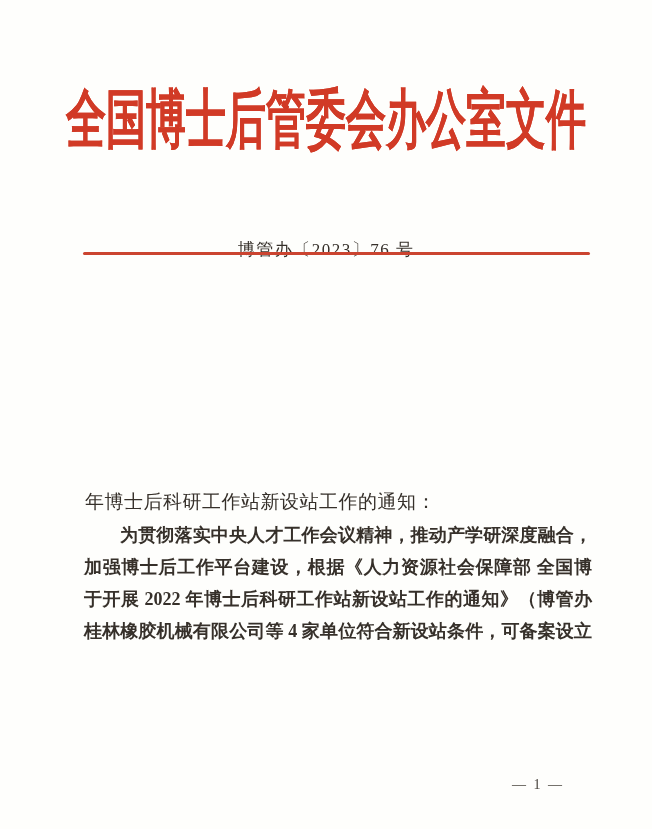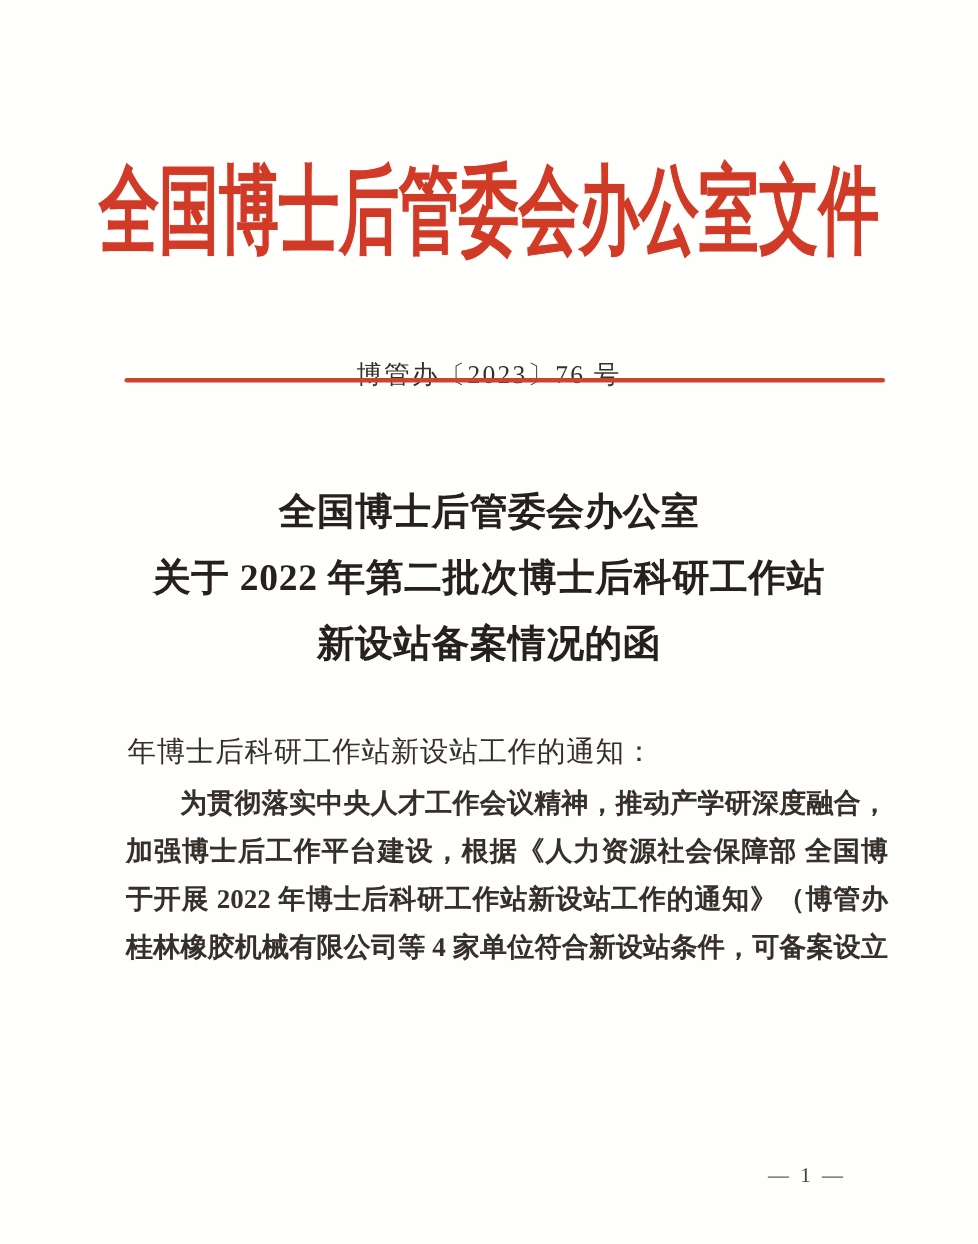--- a/index.html
+++ b/index.html
@@ -17,21 +17,21 @@
     font-family: "Liberation Serif", "DejaVu Serif", serif;
   }
   
   .header-title {
     position: absolute;
     top: 92px;
     left: 0;
     right: 0;
     height: 76px;
     display: flex;
-    align-items: flex-end;
+    align-items: flex-start;
     justify-content: center;
   }
   .header-title > span {
     display: inline-block;
     font-size: 40px;
     font-weight: 700;
     white-space: nowrap;
     letter-spacing: 0px;
     color: var(--header_red, #d13a26);
     transform: scaleY(1.6);
@@ -123,25 +123,20 @@
 <div class="page">
 
   <div class="header-title">
     <span>全国博士后管委会办公室文件</span>
   </div>
 
   <div class="doc-number">博管办〔2023〕76 号</div>
 
   <div class="red-divider"></div>
 
-  <div class="title-block">
-    <div class="title-line">全国博士后管委会办公室</div>
-    <div class="title-line">关于 2022 年第二批次博士后科研工作站</div>
-    <div class="title-line">新设站备案情况的函</div>
-  </div>
 
   <div class="addressee">年博士后科研工作站新设站工作的通知：</div>
 
   <div class="body-para">
     <div class="body-line indent">为贯彻落实中央人才工作会议精神，推动产学研深度融合，</div>
     <div class="body-line">加强博士后工作平台建设，根据《人力资源社会保障部 全国博</div>
     <div class="body-line">于开展 2022 年博士后科研工作站新设站工作的通知》（博管办</div>
     <div class="body-line">桂林橡胶机械有限公司等 4 家单位符合新设站条件，可备案设立</div>
   </div>
 

